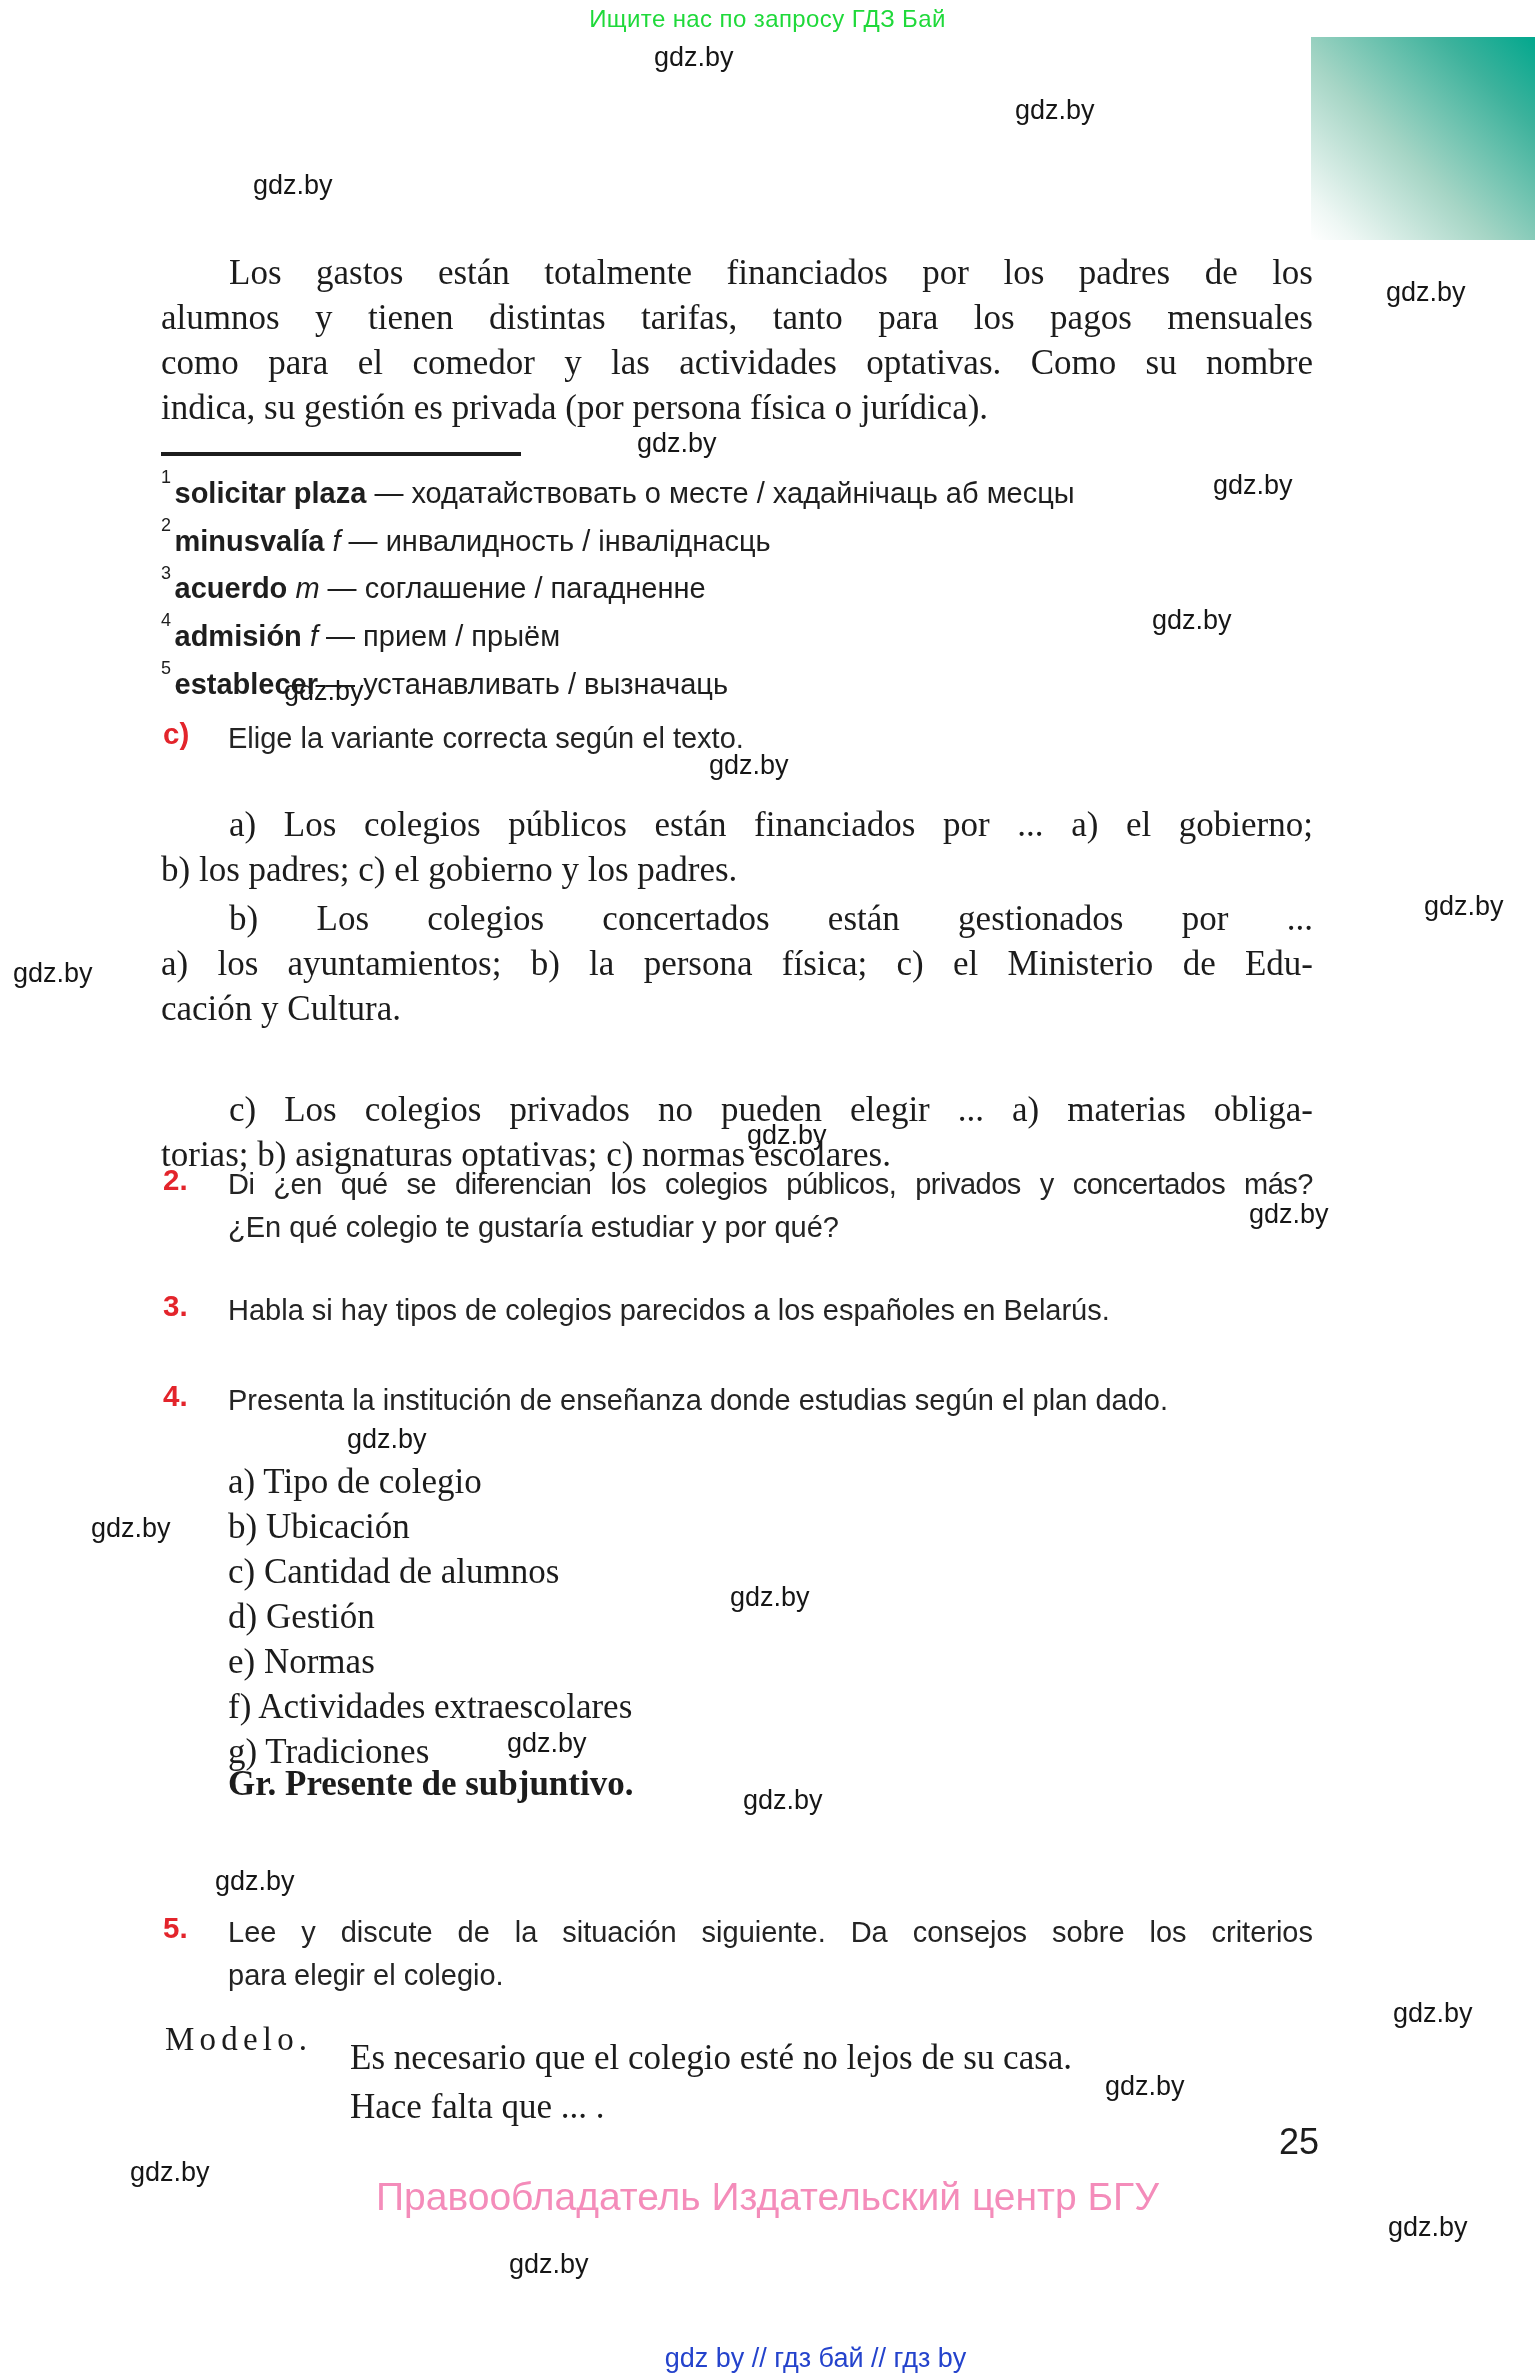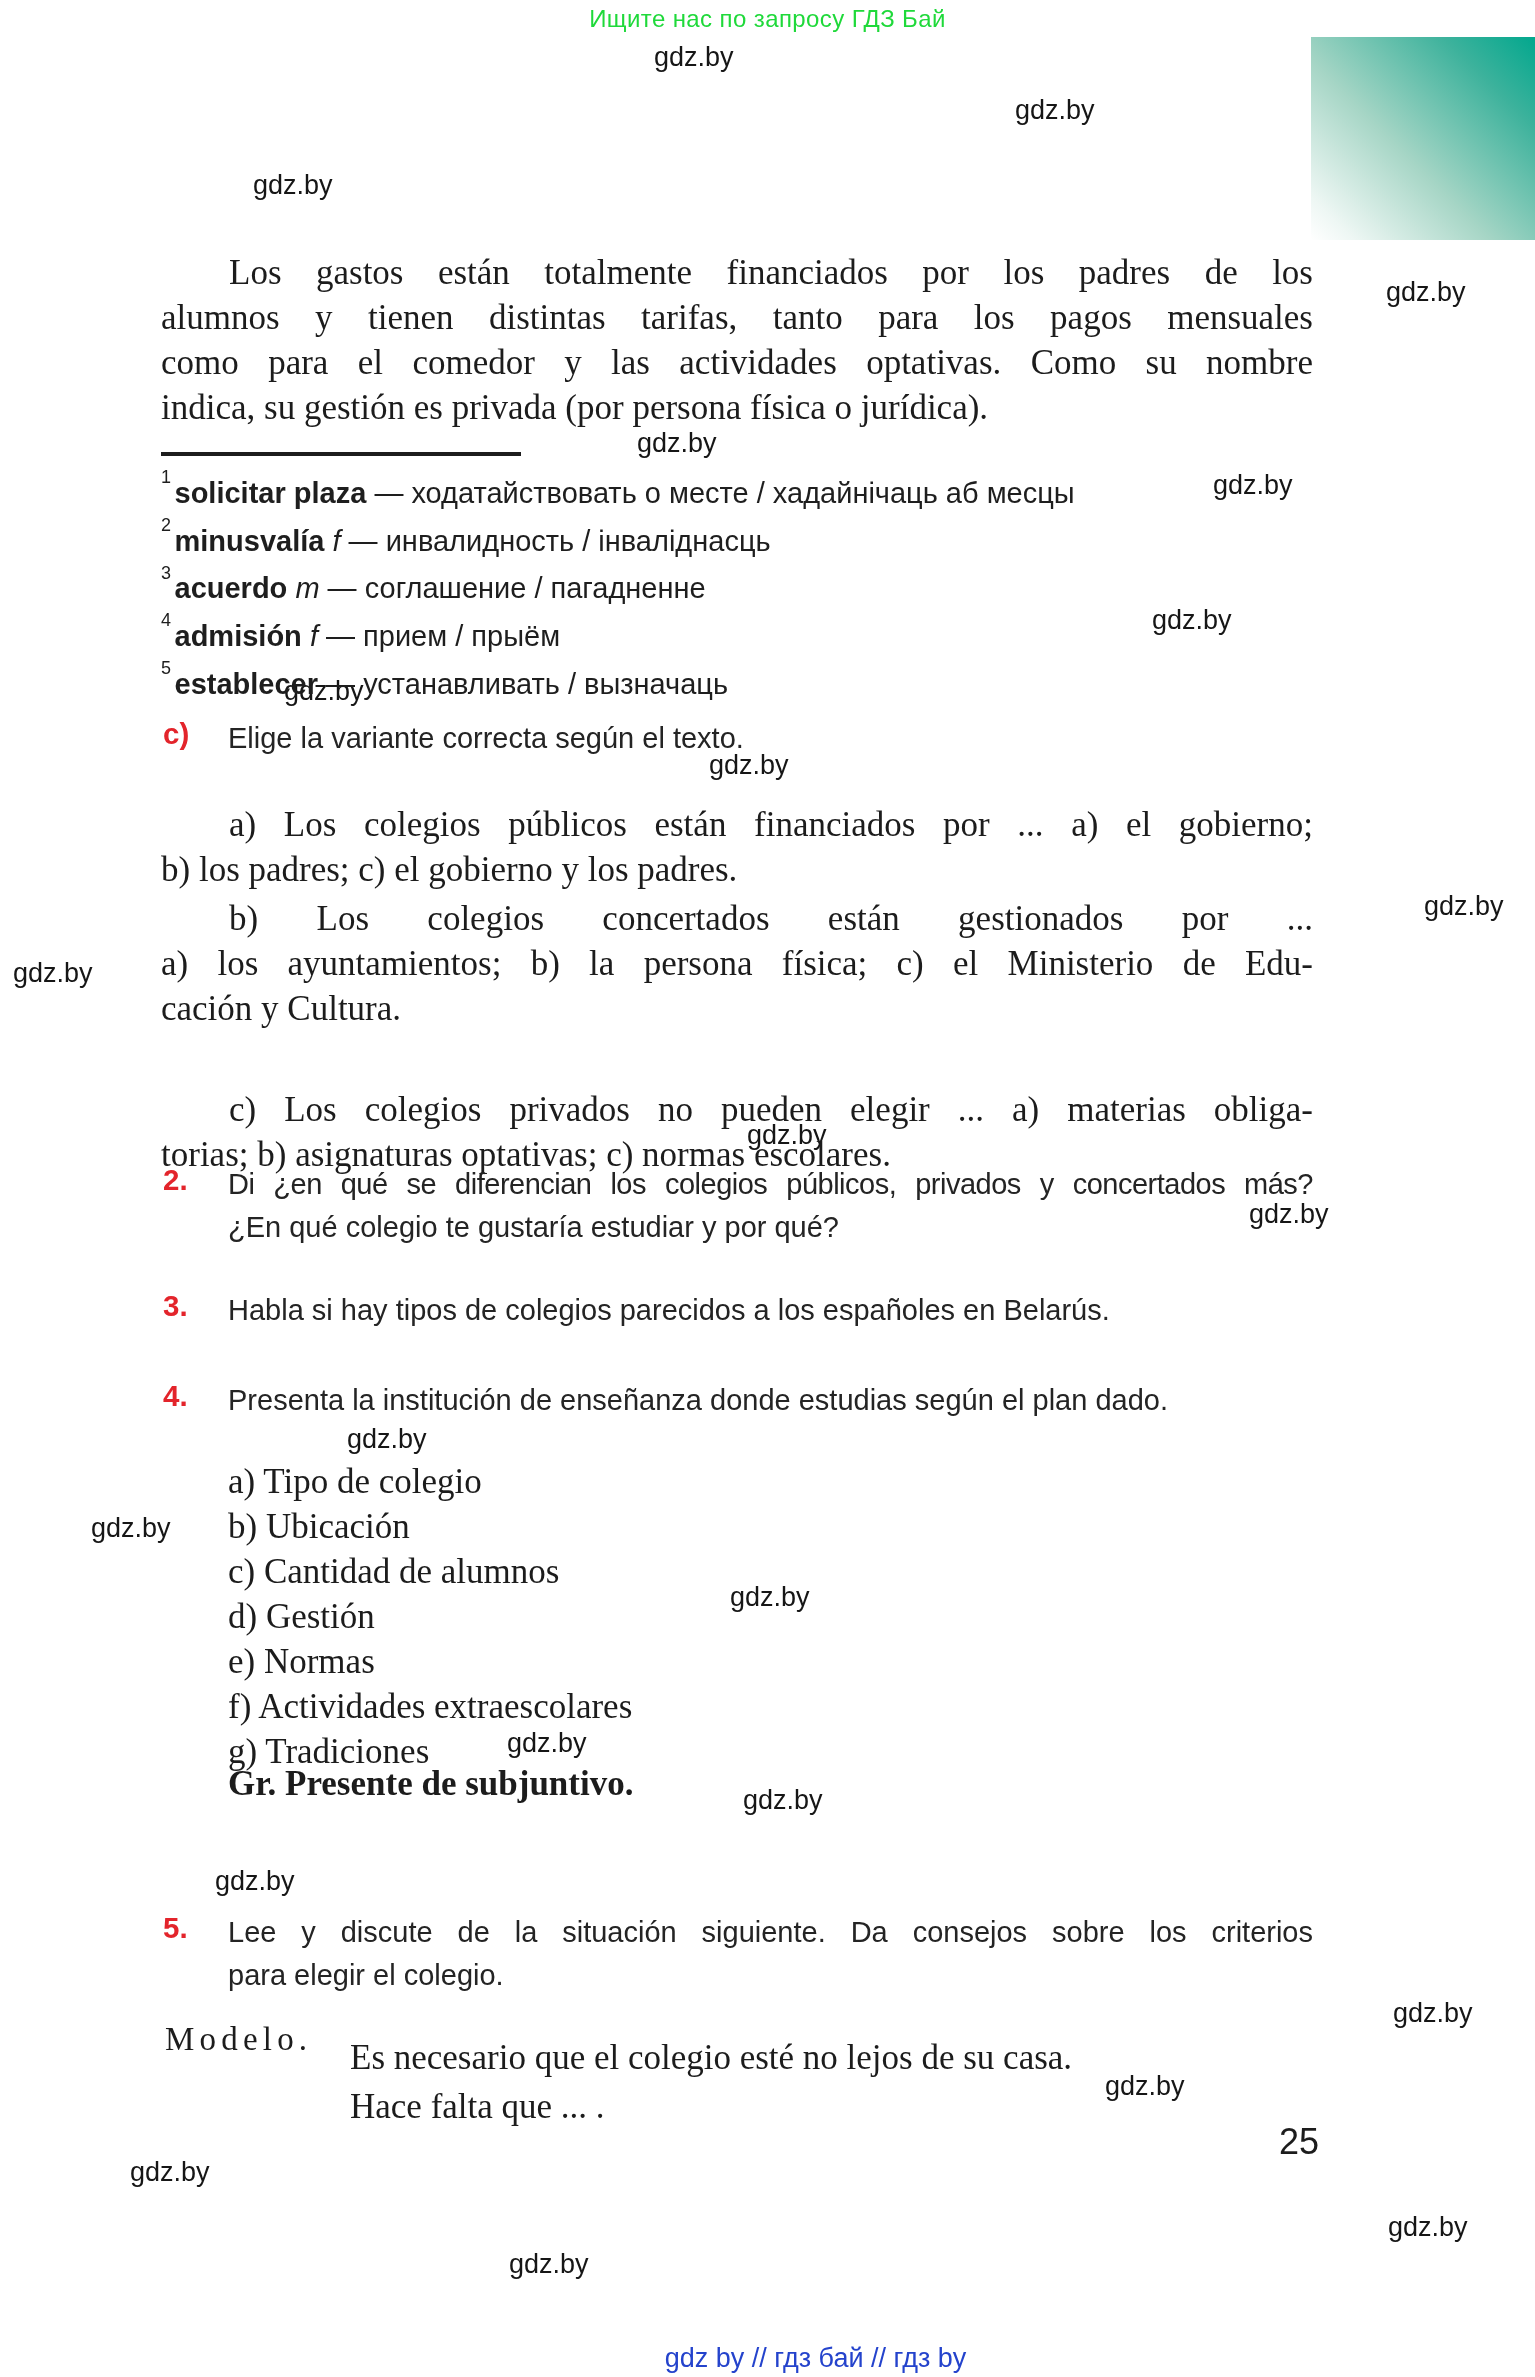--- a/index.html
+++ b/index.html
@@ -192,17 +192,18 @@
     </div>
 
   <div class="modelo-label">Modelo.</div>
   <div id="modelo-lines" class="modelo-lines">
       <div class="lline">Es necesario que el colegio esté no lejos de su casa.</div>
       <div class="lline">Hace falta que ... .</div>
     </div>
 
   <div class="page-number">25</div>
 
+  <div class="copyright">Правообладатель Издательский центр БГУ</div>
 
   <div class="footer-links">gdz by  //  гдз бай  //  гдз by</div>
 
 </div>
 
 
 </body></html>

